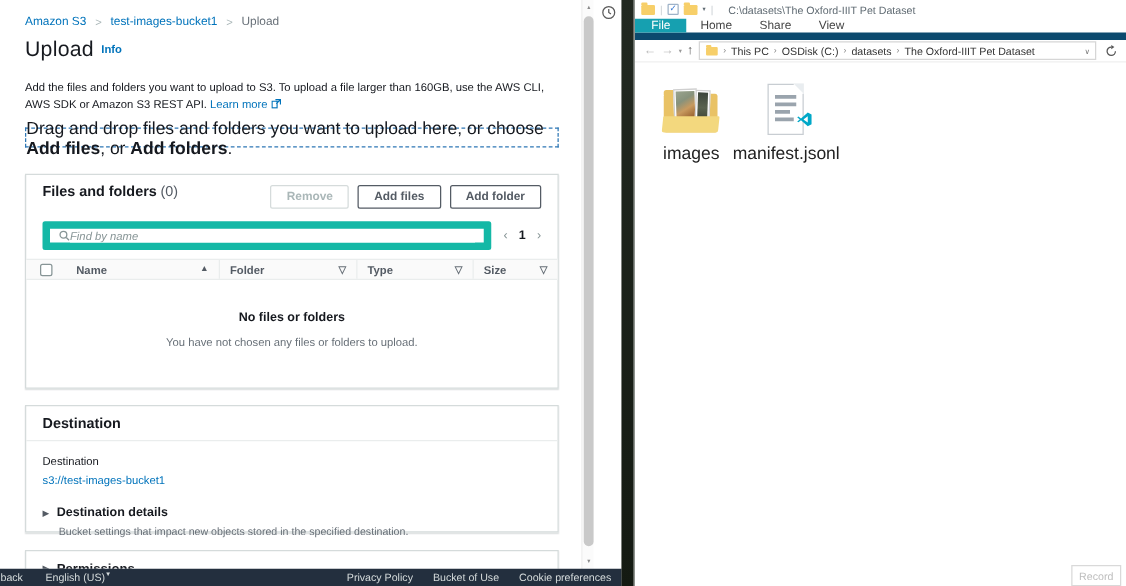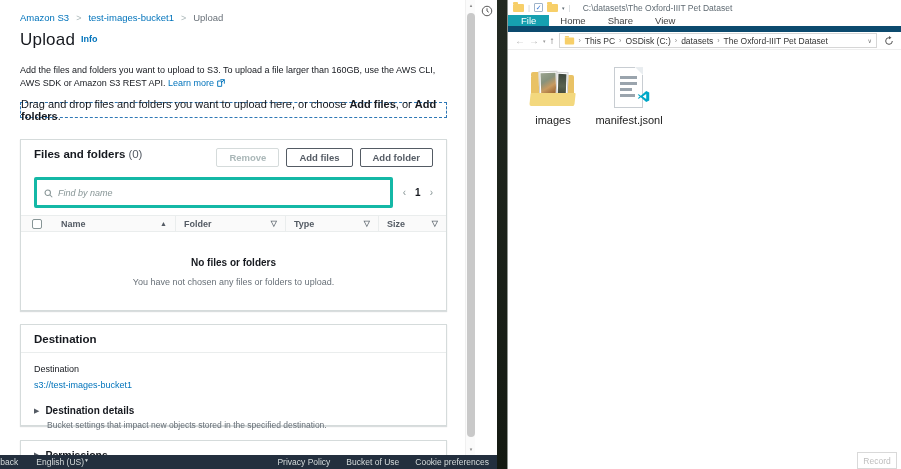--- a/index.html
+++ b/index.html
@@ -18,37 +18,37 @@
 
   .h1row { position:absolute; left:20px; top:30px; display:flex; align-items:flex-start; gap:6px; }
   .h1row h1 { font-size:17px; font-weight:500; color:#16191f; letter-spacing:.2px; }
   .info-link { font-size:9px; color:#0073bb; font-weight:bold; margin-top:4px; cursor:pointer; }
 
   .desc { position:absolute; left:20px; top:64px; width:432px; font-size:9px; line-height:13px; color:#16191f; }
   .desc a { color:#0073bb; text-decoration:none; cursor:pointer; }
   .ext-ico { display:inline-block; vertical-align:-1px; }
 
   .dropzone { position:absolute; left:20px; top:102px; width:427px; height:16px; border:1px dashed #2e77b5; background:#fff;
-              display:flex; align-items:center; justify-content:center; font-size:11px; color:#16191f; cursor:pointer; }
+              display:flex; align-items:center; justify-content:center; font-size:14px; color:#16191f; cursor:pointer; }
   .dz-b { font-weight:bold; }
 
   .card { position:absolute; left:20px; width:427px; background:#fff; border:1px solid #d5dbdb; box-shadow:0 1px 1px rgba(0,28,36,.15); }
   .files-card { top:139px; height:172px; }
 
   .fc-head { padding:8px 13px 6px 13px; }
   .fc-titlerow { display:flex; align-items:flex-start; }
   .fc-title { font-size:11.5px; font-weight:bold; color:#16191f; }
   .fc-count { font-size:11.5px; font-weight:normal; color:#545b64; margin-left:3px; }
   .fc-sub { font-size:8.5px; color:#687078; margin-top:3px; }
   .fc-btns { margin-left:auto; display:flex; gap:7px; }
   .btn { font-size:9.5px; font-weight:bold; padding:3px 12px; border-radius:2px; background:#fff; border:1px solid #545b64; color:#545b64; cursor:pointer; white-space:nowrap; }
   .btn-disabled { border-color:#d5dbdb; color:#aab7b8; cursor:default; }
 
   .fc-search { display:flex; align-items:center; padding:4px 13px 7px 13px; gap:10px; }
-  .searchbox { flex:1; display:flex; align-items:center; gap:5px; height:31px; border:3px solid #14b8a6; border-radius:2px; padding:0 7px; }
+  .searchbox { flex:1; display:flex; align-items:center; height:23px; border:6px solid #14b8a6; border-radius:2px; padding:0 7px; }
   .searchbox input { border:0; outline:0; flex:1; font-style:italic; font-size:9px; color:#16191f; font-family:"Liberation Sans",sans-serif; }
   .searchbox input::placeholder { color:#879596; }
   .pager { display:flex; align-items:center; gap:9px; font-size:10px; color:#879596; }
   .pager .pg-cur { color:#16191f; font-weight:bold; }
   .pager span { cursor:pointer; }
 
   .thead { display:flex; align-items:stretch; height:17px; background:#fafafa; border-top:1px solid #eaeded; border-bottom:1px solid #eaeded;
            font-size:9px; font-weight:bold; color:#545b64; }
   .th { display:flex; align-items:center; justify-content:space-between; padding:0 8px; }
   .th-check { width:32px; justify-content:center; padding:0; }
@@ -115,21 +115,21 @@
   .addr-box { flex:1; height:15px; border:1px solid #d6d6d6; display:flex; align-items:center; gap:4px; padding:0 4px; cursor:text; }
   .addr-box .mini-folder { transform:scale(.85); }
   .addr-seg { font-size:8.5px; color:#333; cursor:pointer; white-space:nowrap; }
   .addr-sep { font-size:7px; color:#888; }
   .addr-caret { margin-left:auto; font-size:6px; color:#777; cursor:pointer; }
   .refresh-btn { width:15px; display:flex; justify-content:center; cursor:pointer; }
 
   .ex-files { padding:8px 0 0 14px; display:flex; gap:14px; }
   .ex-item { width:62px; display:flex; flex-direction:column; align-items:center; cursor:pointer; }
   .ex-icon-area { height:52px; display:flex; align-items:flex-end; justify-content:center; }
-  .ex-label { font-size:11px; color:#222; margin-top:4px; white-space:nowrap; }
+  .ex-label { font-size:14px; color:#222; margin-top:4px; white-space:nowrap; }
 
   
   .folder-pic { position:relative; width:46px; height:46px; }
   .fp-back { position:absolute; left:1px; bottom:4px; width:43px; height:31px; background:#e9c265; border-radius:2px; }
   .fp-back::before { content:""; position:absolute; top:-3px; left:0; width:15px; height:4px; background:#e9c265; border-radius:2px 2px 0 0; }
   .fp-photo1 { position:absolute; left:9px; bottom:6px; width:19px; height:33px; background:#fff; border:1px solid #cfcfcf; transform:rotate(-2deg); padding:1px; }
   .fp-photo1 .img { width:100%; height:100%; background:linear-gradient(150deg,#9aa48f 0%,#87927c 28%,#c89a5f 50%,#a06a36 72%,#6e4a24 100%); }
   .fp-photo2 { position:absolute; left:26px; bottom:7px; width:12px; height:31px; background:#fff; border:1px solid #cfcfcf; transform:rotate(2deg); padding:1px; }
   .fp-photo2 .img { width:100%; height:100%; background:linear-gradient(180deg,#3d463c 0%,#59624f 45%,#2e3329 100%); }
   .fp-front { position:absolute; left:0; bottom:4px; width:45px; height:13px; background:#f3d87e; border-radius:1px 1px 2px 2px; transform:skewX(-6deg); }

